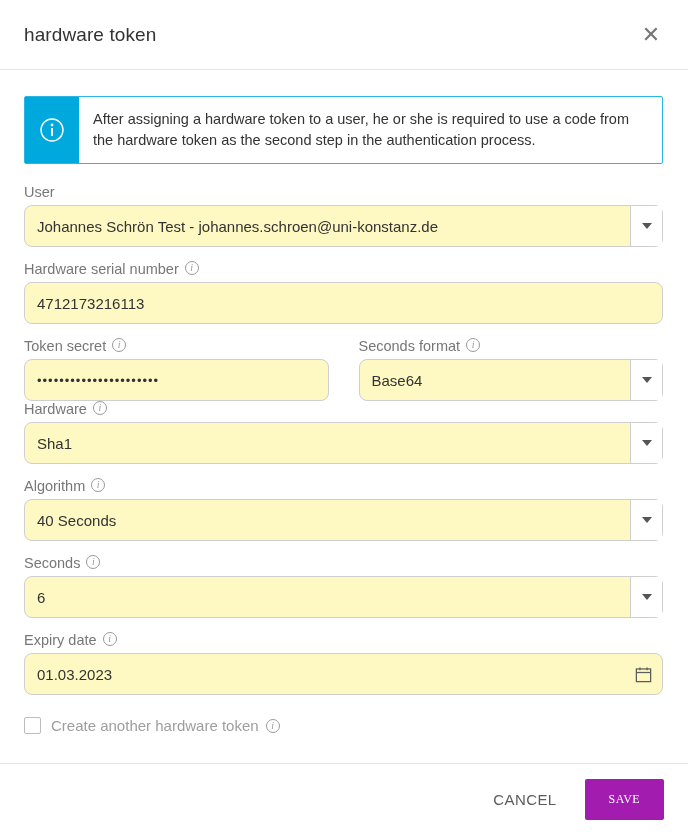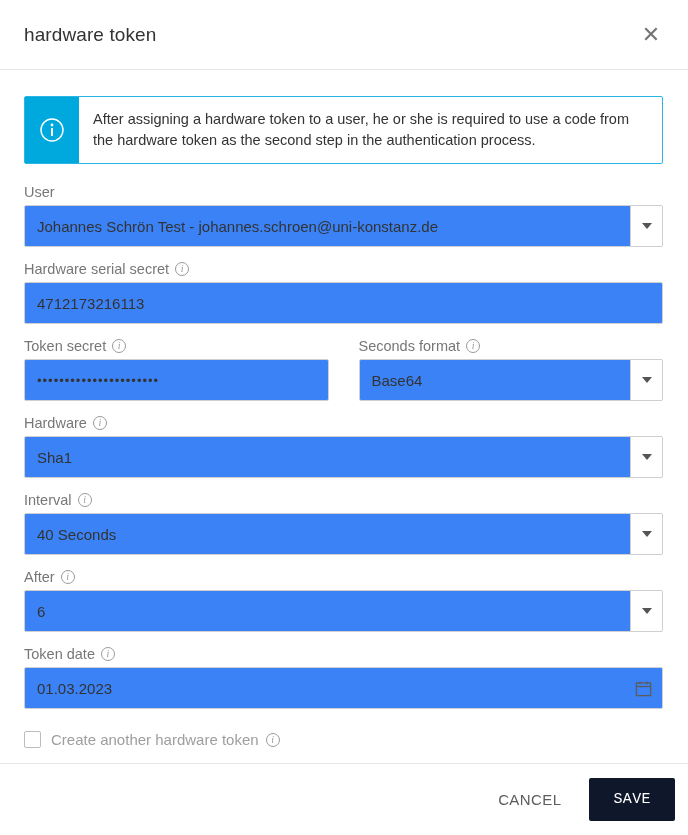--- a/index.html
+++ b/index.html
@@ -70,21 +70,20 @@
   }
   .info-banner-text {
     padding: 12px 14px 12px 14px;
     font-size: 14.5px;
     line-height: 1.45;
     color: #333333;
   }
   .field { margin-bottom: 14px; }
   .field-label {
     display: flex;
-    align-items: center;
     gap: 6px;
     font-size: 14.5px;
     color: #777777;
     margin-bottom: 5px;
   }
   .info-i {
     display: inline-flex;
     align-items: center;
     justify-content: center;
     width: 14px;
@@ -94,22 +93,22 @@
     color: #9a9a9a;
     font-size: 10px;
     font-style: italic;
     font-family: "Liberation Serif", serif;
     line-height: 1;
   }
   .control {
     position: relative;
     height: 42px;
     border: 1px solid #cfcfcf;
-    border-radius: 2px;
-    background: #3b82f6;
+    border-radius: 8px;
+    background: #fef9c3;
     display: flex;
     align-items: center;
     padding: 0 12px;
     font-size: 15px;
     color: #333333;
   }
   .control.select { padding-right: 44px; }
   .select-arrow {
     position: absolute;
     right: 0;
@@ -142,21 +141,20 @@
     cursor: pointer;
   }
   .dots {
     letter-spacing: 1px;
     font-size: 13px;
     color: #333333;
   }
   .row2 {
     display: flex;
     gap: 30px;
-    margin-bottom: 14px;
   }
   .row2 > div { flex: 1; min-width: 0; }
   .checkbox-row {
     display: flex;
     align-items: center;
     gap: 10px;
     margin-top: 22px;
   }
   .checkbox {
     width: 17px;
@@ -174,42 +172,42 @@
     text-align: right;
   }
   .dialog-footer {
     border-top: 1px solid #e6e6e6;
     height: 72px;
     min-height: 72px;
     display: flex;
     align-items: center;
     justify-content: flex-end;
     gap: 14px;
-    padding: 0 13px;
+    padding: 0 24px;
   }
   .btn-cancel {
     background: none;
     border: none;
     color: #5c5c5c;
     font-size: 15px;
     letter-spacing: 0.4px;
     padding: 10px 14px;
     cursor: pointer;
     font-family: "Liberation Sans", sans-serif;
   }
   .btn-save {
-    background: #0f172a;
+    background: #a21caf;
     border: none;
     color: #ffffff;
-    font-size: 15px;
+    font-size: 12px;
     letter-spacing: 0.4px;
     padding: 13px 24px;
     border-radius: 2px;
     cursor: pointer;
-    font-family: Liberation Mono, monospace;
+    font-family: Liberation Serif, serif;
   }
 </style>
 </head>
 <body>
 
 <div class="dialog">
 
   <div class="dialog-header">
     <div class="dialog-title">hardware token</div>
     <button class="close-btn">✕</button>
@@ -235,21 +233,21 @@
       <div class="control select">
         <span>Johannes Schrön Test - johannes.schroen@uni-konstanz.de</span>
         <span class="select-arrow">
             <span></span>
           </span>
       </div>
     </div>
 
     <div class="field">
       <div class="field-label">
-        <span>Hardware serial secret</span>
+        <span>Hardware serial number</span>
         <span class="info-i">i</span>
       </div>
       <div class="control">
         <span>4712173216113</span>
       </div>
     </div>
 
     <div class="row2">
       <div>
         <div class="field-label">
@@ -282,47 +280,47 @@
       <div class="control select">
         <span>Sha1</span>
         <span class="select-arrow">
             <span></span>
           </span>
       </div>
     </div>
 
     <div class="field">
       <div class="field-label">
-        <span>Interval</span>
+        <span>Algorithm</span>
         <span class="info-i">i</span>
       </div>
       <div class="control select">
         <span>40 Seconds</span>
         <span class="select-arrow">
             <span></span>
           </span>
       </div>
     </div>
 
     <div class="field">
       <div class="field-label">
-        <span>After</span>
+        <span>Seconds</span>
         <span class="info-i">i</span>
       </div>
       <div class="control select">
         <span>6</span>
         <span class="select-arrow">
             <span></span>
           </span>
       </div>
     </div>
 
     <div class="field">
       <div class="field-label">
-        <span>Token date</span>
+        <span>Expiry date</span>
         <span class="info-i">i</span>
       </div>
       <div class="control">
         <span>01.03.2023</span>
         <span class="cal-btn">
           <svg width="19" height="19" viewBox="0 0 24 24" aria-hidden="true">
             <rect x="3" y="5" width="18" height="16" fill="none" stroke="#5c5c5c" stroke-width="1.6"></rect>
             <line x1="3" y1="9.5" x2="21" y2="9.5" stroke="#5c5c5c" stroke-width="1.6"></line>
             <line x1="7.5" y1="3" x2="7.5" y2="6.5" stroke="#5c5c5c" stroke-width="1.6"></line>
             <line x1="16.5" y1="3" x2="16.5" y2="6.5" stroke="#5c5c5c" stroke-width="1.6"></line>

